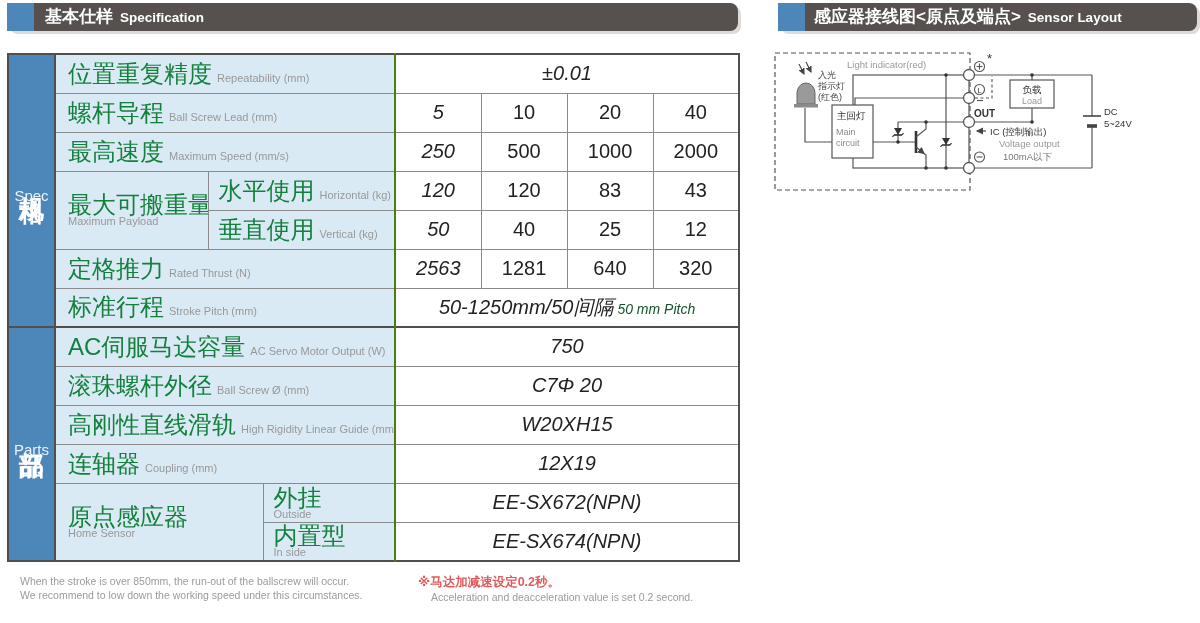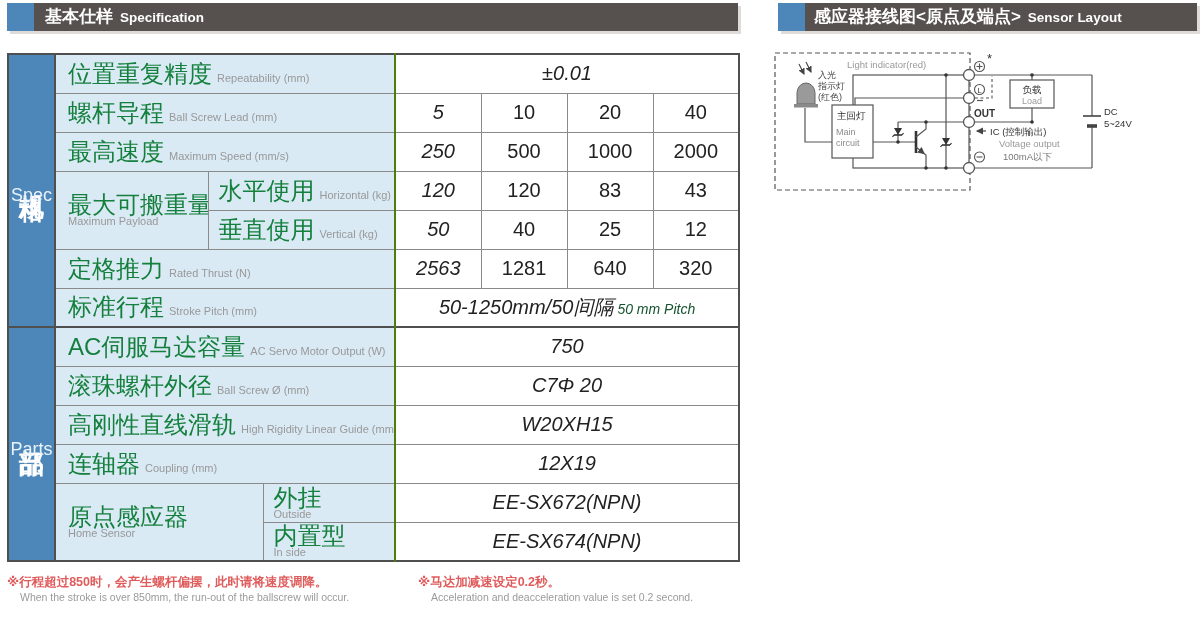--- a/index.html
+++ b/index.html
@@ -1,21 +1,21 @@
 <!DOCTYPE html>
 <html><head>
 <meta charset="utf-8">
 <style>
   html,body{margin:0;padding:0;}
   body{
     width:1200px;height:623px;background:#ffffff;position:relative;
     font-family:"Liberation Sans","DejaVu Sans",sans-serif;overflow:hidden;
   }
   
-  .hbar{position:absolute;height:28px;background:#56514E;box-shadow:3px 3px 0 #dedbd9;}
+  .hbar{position:absolute;height:28px;background:#56514E;box-shadow:3px 3px 0 #dedbd9;border-radius:8px;}
   .hbar .sq{position:absolute;left:0;top:0;width:27px;height:28px;background:#4D87BA;}
   .hbar .htxt{position:absolute;left:38px;top:0;height:28px;line-height:28px;color:#fff;white-space:nowrap;}
   .hbar .zh-t{font-size:17px;font-weight:bold;}
   .hbar .en-t{font-size:13.5px;font-weight:bold;margin-left:7px;}
   #hbar-left{left:7px;top:3px;width:731px;}
   #hbar-right{left:778px;top:3px;width:419px;}
   #hbar-right .htxt{left:36px;}
   
   .spec-table{
     position:absolute;left:7px;top:53px;width:731px;
@@ -27,21 +27,21 @@
     overflow:hidden;white-space:nowrap;padding:0;
   }
   td.side{
     background:#4D87BA;border-right:2px solid #4F4F4F;
     text-align:center;vertical-align:middle;
   }
   .side-zh{
     writing-mode:vertical-rl;text-orientation:upright;
     margin:0 auto;color:#fff;font-size:25px;font-weight:bold;line-height:1;letter-spacing:3px;
   }
-  .side-en{color:#eaf2f9;font-size:18px;margin-top:4px;}
+  .side-en{color:#eaf2f9;font-size:15px;margin-top:4px;}
   td.lbl{background:#DAEAF5;padding-left:12px;vertical-align:middle;}
   td.sub{padding-left:10px;}
   td.val{background:#fff;text-align:center;vertical-align:middle;
          font-size:20px;color:#222;}
   td.vleft{border-left:2px solid #4d7c0f;font-style:italic;}
   tr.sec-top td{border-top:2px solid #4F4F4F;margin-top:22px;}
   .zh{font-size:24px;color:#15803d;}
   .en{font-size:11px;color:#989898;margin-left:5px;}
   .stack .zh{display:block;line-height:21px;margin-top:2px;}
   .stack .en{display:block;margin-left:0;line-height:13px;}
@@ -171,22 +171,22 @@
     <td class="lbl sub stack">
           <span class="zh">内置型</span>
           <span class="en">In side</span>
         </td>
     <td class="val vleft" colspan="4">EE-SX674(NPN)</td>
   </tr>
 </tbody>
   </table>
 
 <div class="footnote" id="fn-left">
-  <div class="fn-red">※行程超过850时，会产生螺杆偏摆，此时请将速度调降。</div>
   <div class="fn-gray">When the stroke is over 850mm, the run-out of the ballscrew will occur.</div>
+  <div class="fn-gray">We recommend to low down the working speed under this circumstances.</div>
 </div>
 <div class="footnote" id="fn-right">
   <div class="fn-red">※马达加减速设定0.2秒。</div>
   <div class="fn-gray">Acceleration and deacceleration value is set 0.2 second.</div>
 </div>
 
 <svg id="diagram" width="430" height="160" viewBox="0 0 430 160">
   <defs>
     <marker id="ah" markerWidth="7" markerHeight="7" refX="5" refY="3" orient="auto">
       <path d="M0,0 L6,3 L0,6 z" fill="#444"></path>

